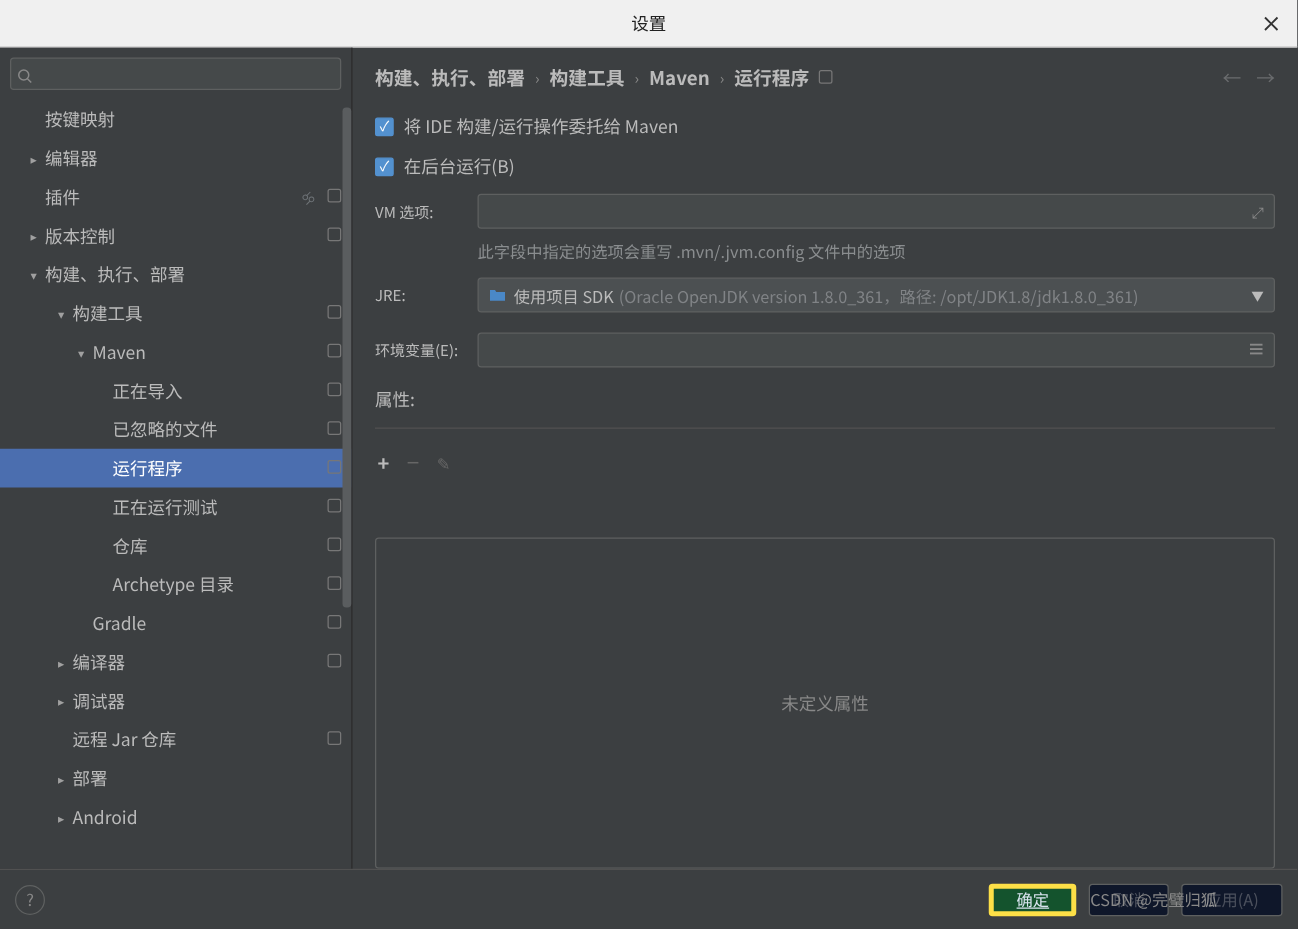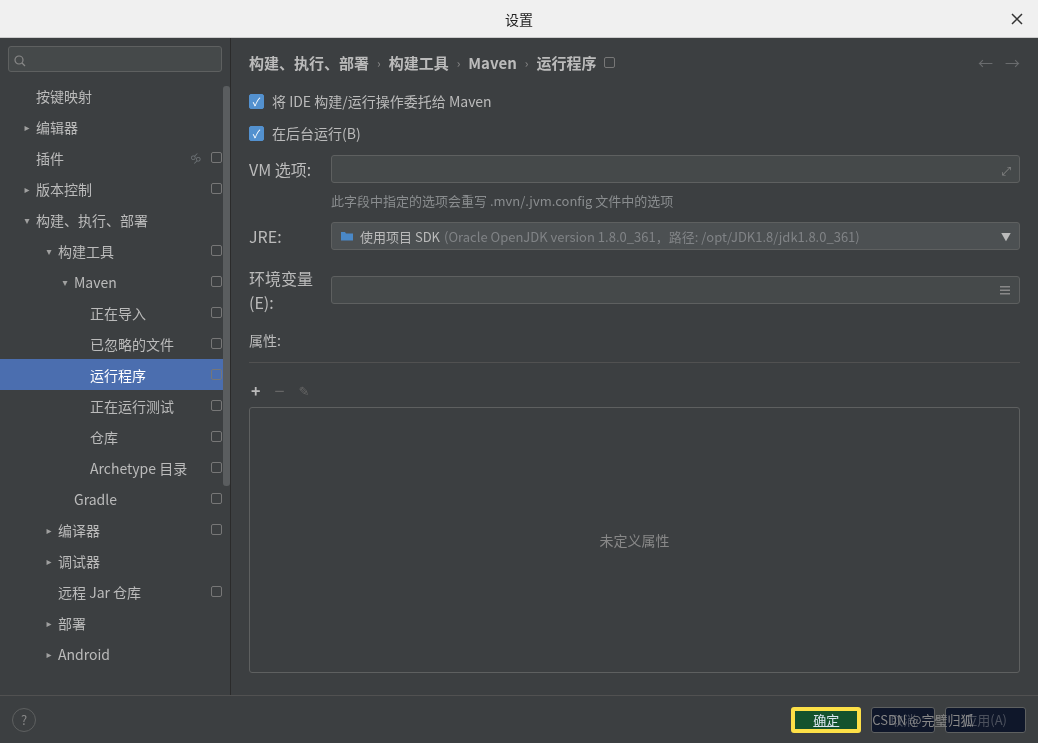--- a/index.html
+++ b/index.html
@@ -38,21 +38,21 @@
     }
 
     .main-area {
       flex: 1;
       display: flex;
       background: #3c3f41;
       overflow: hidden;
     }
     
     .sidebar {
-      width: 231px;
+      width: 282px;
       background: #3c3f41;
       border-right: 1px solid #2b2b2b;
       display: flex;
       flex-direction: column;
       position: relative;
     }
     .search-wrap {
       padding: 8px 8px 4px 8px;
     }
     .search-input {
@@ -174,21 +174,21 @@
       color: #fff;
       font-size: 11px;
     }
     .field-row {
       display: flex;
       align-items: center;
       margin-bottom: 8px;
     }
     .field-label {
       width: 82px;
-      font-size: 16px;
+      font-size: 12px;
       color: #bbbbbb;
     }
     .field-input {
       flex: 1;
       height: 28px;
       background: #45494a;
       border: 1px solid #5e6060;
       border-radius: 3px;
       display: flex;
       align-items: center;
@@ -250,20 +250,21 @@
     .props-box {
       border: 1px solid #5e6060;
       border-radius: 3px;
       height: 266px;
       display: flex;
       align-items: center;
       justify-content: center;
       color: #888;
       font-size: 14px;
       background: #3c3f41;
+      margin-top: 43px;
     }
     .footer {
       height: 48px;
       border-top: 1px solid #515151;
       display: flex;
       align-items: center;
       padding: 0 12px;
       gap: 10px;
     }
     .help-btn {

